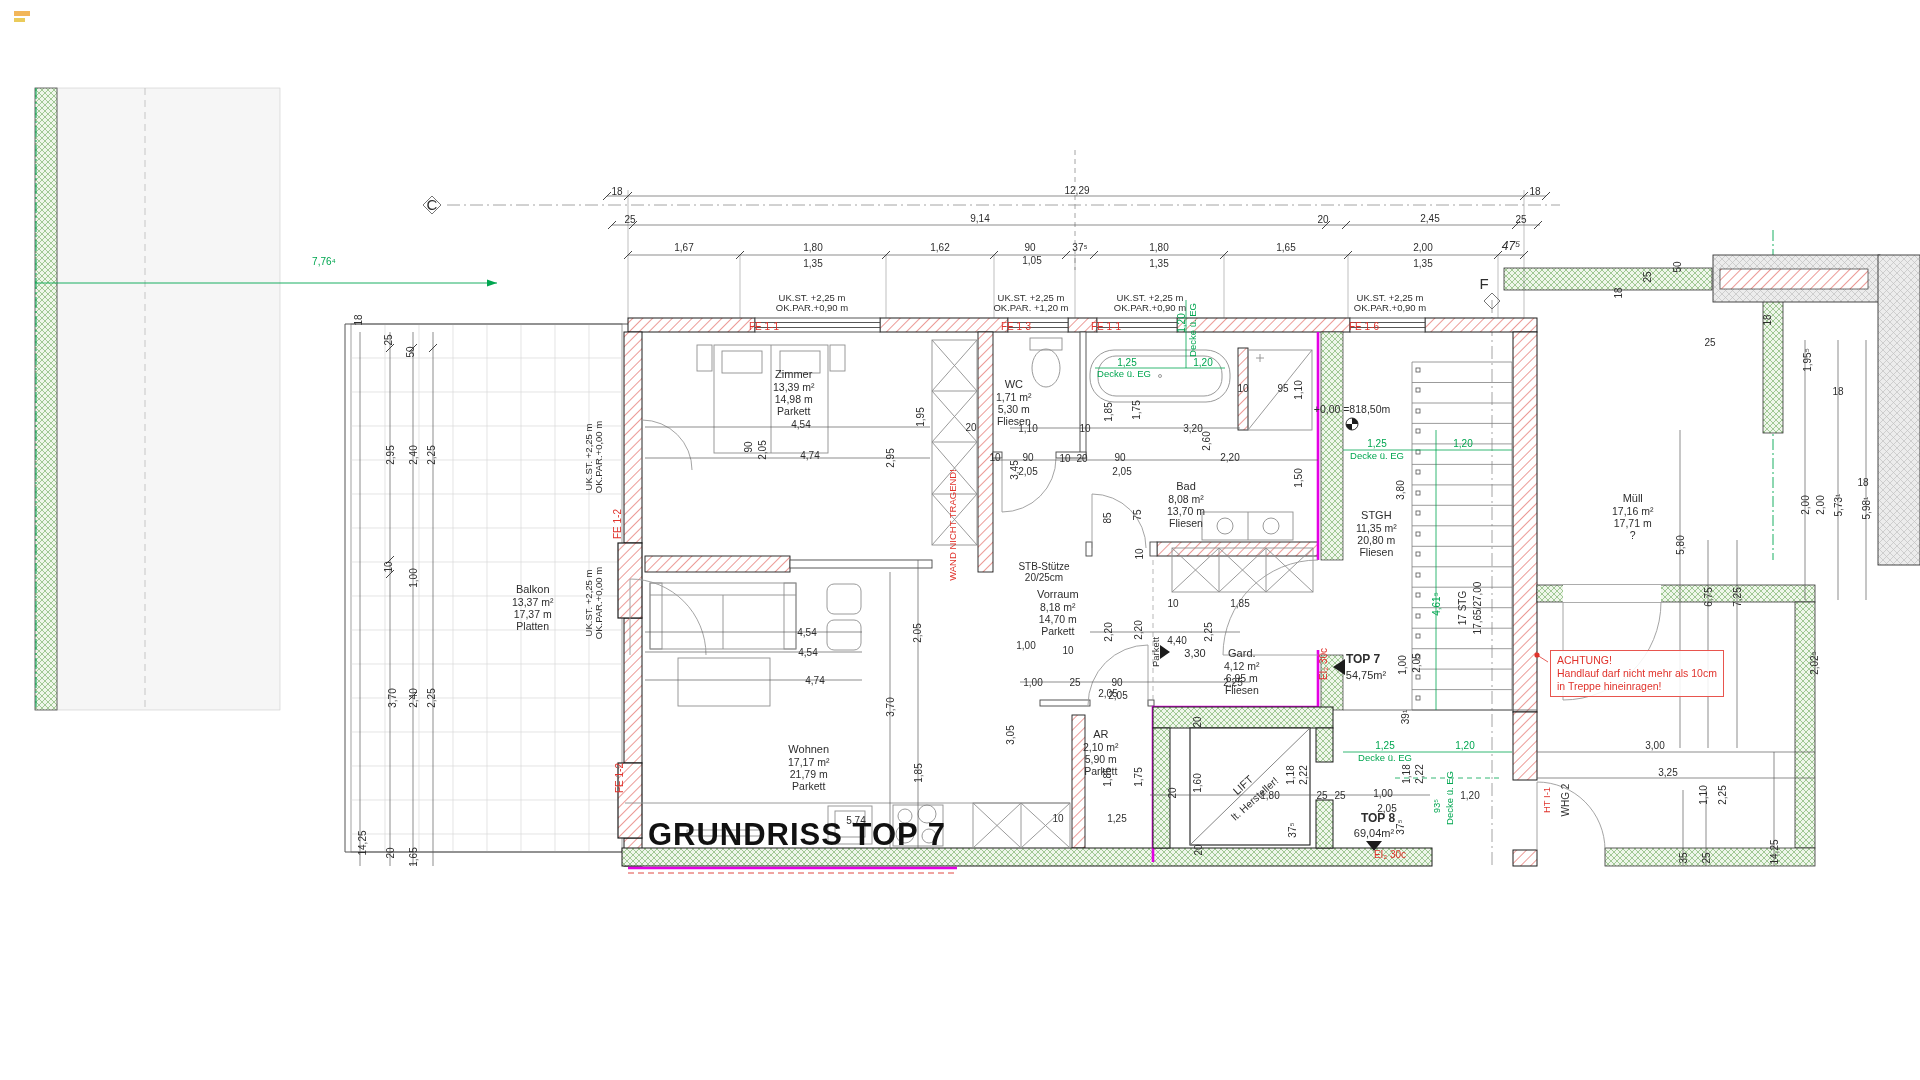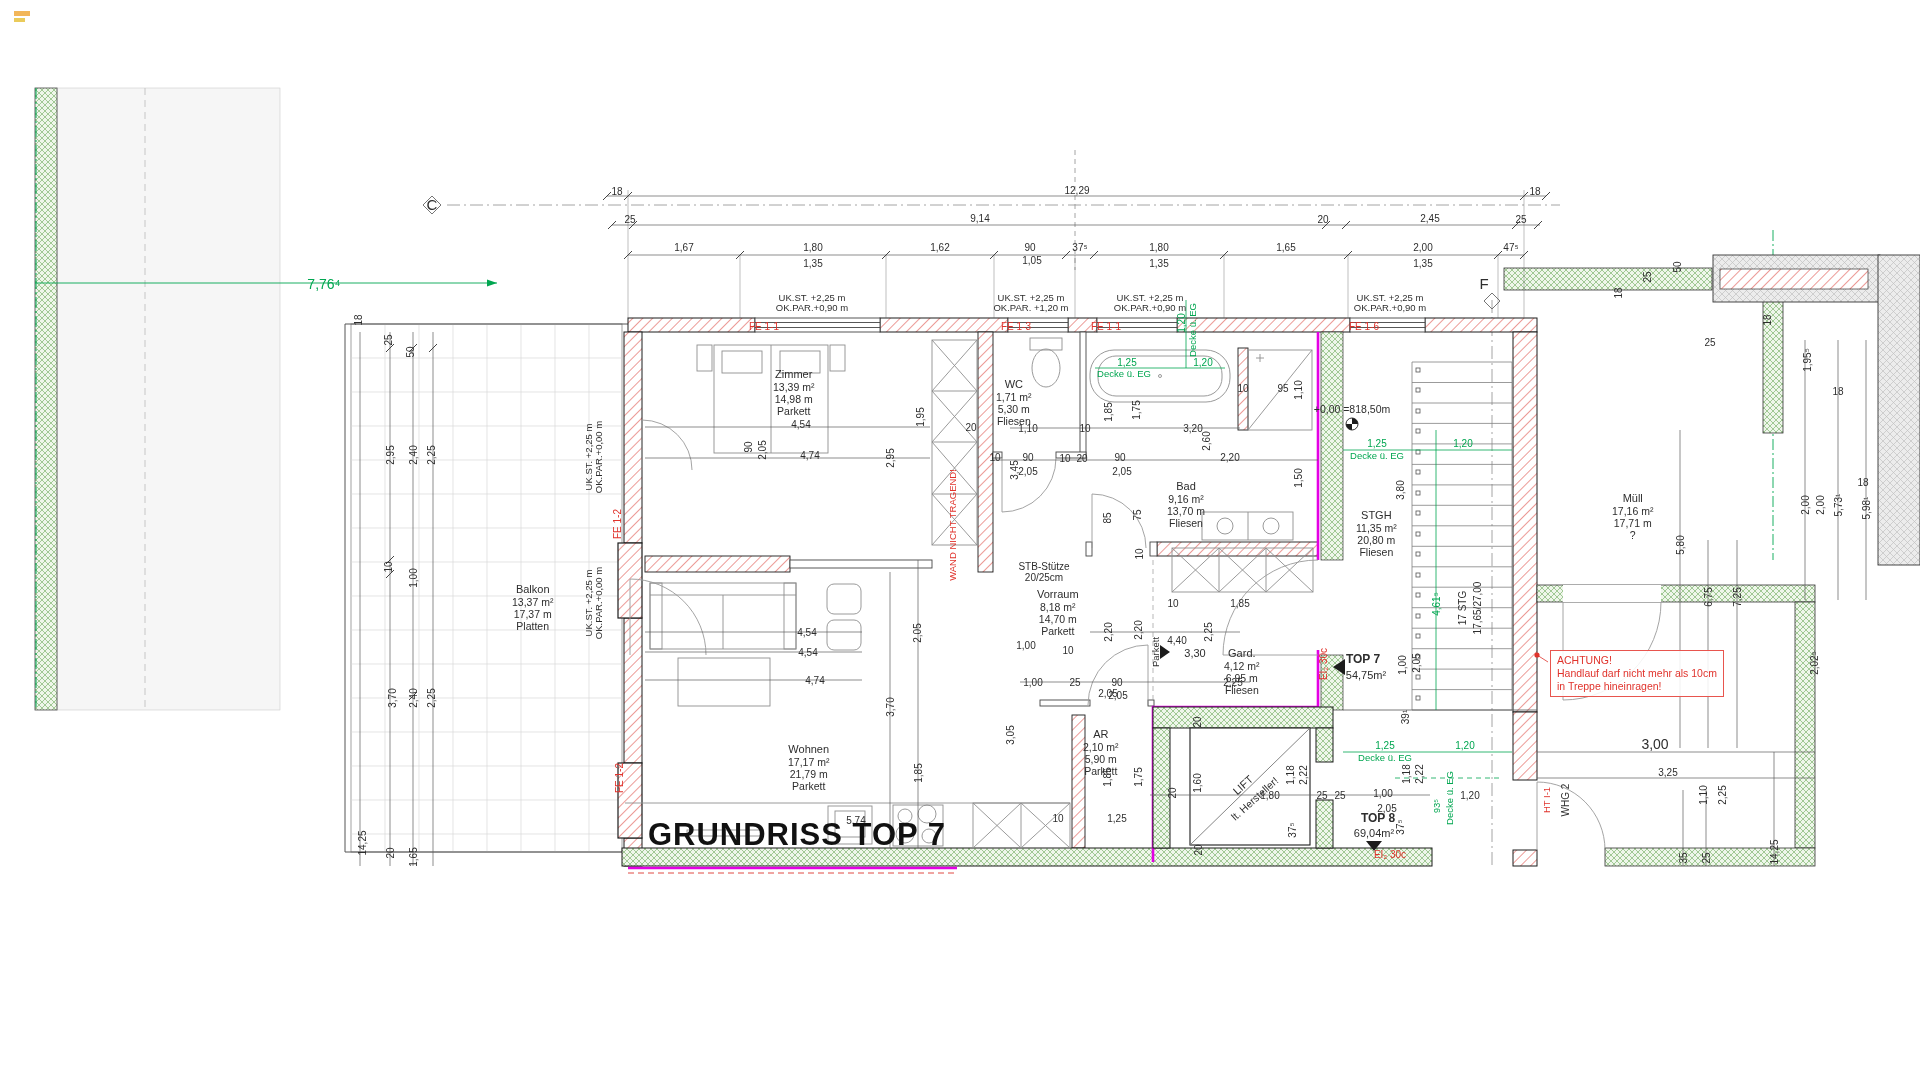--- a/index.html
+++ b/index.html
@@ -351,21 +351,21 @@
       <div class="lbl" style="left: 1430px; top: 218px; font-size: 10px; color: rgb(46, 46, 46); transform: translate(-50%, -50%);">2,45</div>
       <div class="lbl" style="left: 1521px; top: 219px; font-size: 10px; color: rgb(46, 46, 46); transform: translate(-50%, -50%);">25</div>
       <div class="lbl" style="left: 684px; top: 247px; font-size: 10px; color: rgb(46, 46, 46); transform: translate(-50%, -50%);">1,67</div>
       <div class="lbl" style="left: 813px; top: 247px; font-size: 10px; color: rgb(46, 46, 46); transform: translate(-50%, -50%);">1,80</div>
       <div class="lbl" style="left: 940px; top: 247px; font-size: 10px; color: rgb(46, 46, 46); transform: translate(-50%, -50%);">1,62</div>
       <div class="lbl" style="left: 1030px; top: 247px; font-size: 10px; color: rgb(46, 46, 46); transform: translate(-50%, -50%);">90</div>
       <div class="lbl" style="left: 1080px; top: 247px; font-size: 10px; color: rgb(46, 46, 46); transform: translate(-50%, -50%);">37⁵</div>
       <div class="lbl" style="left: 1159px; top: 247px; font-size: 10px; color: rgb(46, 46, 46); transform: translate(-50%, -50%);">1,80</div>
       <div class="lbl" style="left: 1286px; top: 247px; font-size: 10px; color: rgb(46, 46, 46); transform: translate(-50%, -50%);">1,65</div>
       <div class="lbl" style="left: 1423px; top: 247px; font-size: 10px; color: rgb(46, 46, 46); transform: translate(-50%, -50%);">2,00</div>
-      <div class="lbl" style="left: 1511px; top: 247px; font-size: 10px; color: rgb(46, 46, 46); transform: translate(-50%, -50%);">47⁵</div>
+      <div class="lbl" style="left: 1511px; top: 247px; font-size: 12px; color: rgb(46, 46, 46); transform: translate(-50%, -50%); font-style: italic;">47⁵</div>
       <div class="lbl" style="left: 813px; top: 263px; font-size: 10px; color: rgb(46, 46, 46); transform: translate(-50%, -50%);">1,35</div>
       <div class="lbl" style="left: 1032px; top: 260px; font-size: 10px; color: rgb(46, 46, 46); transform: translate(-50%, -50%);">1,05</div>
       <div class="lbl" style="left: 1159px; top: 263px; font-size: 10px; color: rgb(46, 46, 46); transform: translate(-50%, -50%);">1,35</div>
       <div class="lbl" style="left: 1423px; top: 263px; font-size: 10px; color: rgb(46, 46, 46); transform: translate(-50%, -50%);">1,35</div>
       <div class="lbl" style="left: 812px; top: 303px; font-size: 9.5px; color: rgb(46, 46, 46); transform: translate(-50%, -50%);">UK.ST.   +2,25 m
 OK.PAR.+0,90 m</div>
       <div class="lbl" style="left: 1031px; top: 303px; font-size: 9.5px; color: rgb(46, 46, 46); transform: translate(-50%, -50%);">UK.ST.   +2,25 m
 OK.PAR. +1,20 m</div>
       <div class="lbl" style="left: 1150px; top: 303px; font-size: 9.5px; color: rgb(46, 46, 46); transform: translate(-50%, -50%);">UK.ST.   +2,25 m
 OK.PAR.+0,90 m</div>
@@ -378,21 +378,21 @@
       <div class="lbl" style="left: 764px; top: 326px; font-size: 10px; color: rgb(224, 51, 44); transform: translate(-50%, -50%);">FE 1-1</div>
       <div class="lbl" style="left: 1016px; top: 326px; font-size: 10px; color: rgb(224, 51, 44); transform: translate(-50%, -50%);">FE 1-3</div>
       <div class="lbl" style="left: 1106px; top: 326px; font-size: 10px; color: rgb(224, 51, 44); transform: translate(-50%, -50%);">FE 1-1</div>
       <div class="lbl" style="left: 1364px; top: 326px; font-size: 10px; color: rgb(224, 51, 44); transform: translate(-50%, -50%);">FE 1-6</div>
       <div class="lbl" style="left: 617px; top: 524px; font-size: 10px; color: rgb(224, 51, 44); transform: translate(-50%, -50%) rotate(-90deg);">FE 1-2</div>
       <div class="lbl" style="left: 619px; top: 778px; font-size: 10px; color: rgb(224, 51, 44); transform: translate(-50%, -50%) rotate(-90deg);">FE 1-2</div>
       <div class="lbl" style="left: 953px; top: 525px; font-size: 9.5px; color: rgb(224, 51, 44); transform: translate(-50%, -50%) rotate(-90deg);">WAND NICHT TRAGEND!</div>
       <div class="lbl" style="left: 1323px; top: 664px; font-size: 10px; color: rgb(224, 51, 44); transform: translate(-50%, -50%) rotate(-90deg);">EI₂ 30c</div>
       <div class="lbl" style="left: 1390px; top: 854px; font-size: 10px; color: rgb(224, 51, 44); transform: translate(-50%, -50%);">EI₂ 30c</div>
       <div class="lbl" style="left: 1547px; top: 800px; font-size: 9.5px; color: rgb(224, 51, 44); transform: translate(-50%, -50%) rotate(-90deg);">HT I-1</div>
-      <div class="lbl" style="left: 324px; top: 285px; font-size: 14px; color: rgb(0, 166, 80); transform: translate(-50%, -50%);">7,76⁴</div>
+      <div class="lbl" style="left: 324px; top: 261px; font-size: 10px; color: rgb(0, 166, 80); transform: translate(-50%, -50%);">7,76⁴</div>
       <div class="lbl" style="left: 1127px; top: 362px; font-size: 10px; color: rgb(0, 166, 80); transform: translate(-50%, -50%);">1,25</div>
       <div class="lbl" style="left: 1124px; top: 374px; font-size: 9.5px; color: rgb(0, 166, 80); transform: translate(-50%, -50%);">Decke ü. EG</div>
       <div class="lbl" style="left: 1181px; top: 323px; font-size: 10px; color: rgb(0, 166, 80); transform: translate(-50%, -50%) rotate(-90deg);">1,20</div>
       <div class="lbl" style="left: 1193px; top: 330px; font-size: 9.5px; color: rgb(0, 166, 80); transform: translate(-50%, -50%) rotate(-90deg);">Decke ü. EG</div>
       <div class="lbl" style="left: 1203px; top: 362px; font-size: 10px; color: rgb(0, 166, 80); transform: translate(-50%, -50%);">1,20</div>
       <div class="lbl" style="left: 1377px; top: 443px; font-size: 10px; color: rgb(0, 166, 80); transform: translate(-50%, -50%);">1,25</div>
       <div class="lbl" style="left: 1377px; top: 456px; font-size: 9.5px; color: rgb(0, 166, 80); transform: translate(-50%, -50%);">Decke ü. EG</div>
       <div class="lbl" style="left: 1463px; top: 443px; font-size: 10px; color: rgb(0, 166, 80); transform: translate(-50%, -50%);">1,20</div>
       <div class="lbl" style="left: 1385px; top: 745px; font-size: 10px; color: rgb(0, 166, 80); transform: translate(-50%, -50%);">1,25</div>
       <div class="lbl" style="left: 1385px; top: 758px; font-size: 9.5px; color: rgb(0, 166, 80); transform: translate(-50%, -50%);">Decke ü. EG</div>
@@ -514,21 +514,21 @@
       <div class="lbl" style="left: 1710px; top: 342px; font-size: 10px; color: rgb(46, 46, 46); transform: translate(-50%, -50%);">25</div>
       <div class="lbl" style="left: 1767px; top: 320px; font-size: 10px; color: rgb(46, 46, 46); transform: translate(-50%, -50%) rotate(-90deg);">18</div>
       <div class="lbl" style="left: 1807px; top: 360px; font-size: 10px; color: rgb(46, 46, 46); transform: translate(-50%, -50%) rotate(-90deg);">1,95⁵</div>
       <div class="lbl" style="left: 1805px; top: 505px; font-size: 10px; color: rgb(46, 46, 46); transform: translate(-50%, -50%) rotate(-90deg);">2,00</div>
       <div class="lbl" style="left: 1820px; top: 505px; font-size: 10px; color: rgb(46, 46, 46); transform: translate(-50%, -50%) rotate(-90deg);">2,00</div>
       <div class="lbl" style="left: 1838px; top: 505px; font-size: 10px; color: rgb(46, 46, 46); transform: translate(-50%, -50%) rotate(-90deg);">5,73¹</div>
       <div class="lbl" style="left: 1866px; top: 508px; font-size: 10px; color: rgb(46, 46, 46); transform: translate(-50%, -50%) rotate(-90deg);">5,98¹</div>
       <div class="lbl" style="left: 1863px; top: 482px; font-size: 10px; color: rgb(46, 46, 46); transform: translate(-50%, -50%);">18</div>
       <div class="lbl" style="left: 1838px; top: 391px; font-size: 10px; color: rgb(46, 46, 46); transform: translate(-50%, -50%);">18</div>
       <div class="lbl" style="left: 1814px; top: 663px; font-size: 10px; color: rgb(46, 46, 46); transform: translate(-50%, -50%) rotate(-90deg);">2,02⁵</div>
-      <div class="lbl" style="left: 1655px; top: 745px; font-size: 14px; color: rgb(46, 46, 46); transform: translate(-50%, -50%);">3,00</div>
+      <div class="lbl" style="left: 1655px; top: 745px; font-size: 10px; color: rgb(46, 46, 46); transform: translate(-50%, -50%);">3,00</div>
       <div class="lbl" style="left: 1668px; top: 772px; font-size: 10px; color: rgb(46, 46, 46); transform: translate(-50%, -50%);">3,25</div>
       <div class="lbl" style="left: 1703px; top: 795px; font-size: 10px; color: rgb(46, 46, 46); transform: translate(-50%, -50%) rotate(-90deg);">1,10</div>
       <div class="lbl" style="left: 1722px; top: 795px; font-size: 10px; color: rgb(46, 46, 46); transform: translate(-50%, -50%) rotate(-90deg);">2,25</div>
       <div class="lbl" style="left: 1683px; top: 858px; font-size: 10px; color: rgb(46, 46, 46); transform: translate(-50%, -50%) rotate(-90deg);">35</div>
       <div class="lbl" style="left: 1706px; top: 858px; font-size: 10px; color: rgb(46, 46, 46); transform: translate(-50%, -50%) rotate(-90deg);">25</div>
       <div class="lbl" style="left: 1774px; top: 852px; font-size: 10px; color: rgb(46, 46, 46); transform: translate(-50%, -50%) rotate(-90deg);">14,25</div>
     </div>
   <div id="rooms-layer">
       <div class="room" style="left: 773px; top: 368px;">
         <div class="rn">Zimmer</div>
@@ -537,21 +537,21 @@
         <div class="rf">Parkett</div>
       </div>
       <div class="room" style="left: 996px; top: 378px;">
         <div class="rn">WC</div>
         <div class="ra">1,71 m²</div>
         <div class="rp">5,30 m</div>
         <div class="rf">Fliesen</div>
       </div>
       <div class="room" style="left: 1167px; top: 480px;">
         <div class="rn">Bad</div>
-        <div class="ra">9,16 m²</div>
+        <div class="ra">8,08 m²</div>
         <div class="rp">13,70 m</div>
         <div class="rf">Fliesen</div>
       </div>
       <div class="room" style="left: 1037px; top: 588px;">
         <div class="rn">Vorraum</div>
         <div class="ra">8,18 m²</div>
         <div class="rp">14,70 m</div>
         <div class="rf">Parkett</div>
       </div>
       <div class="room" style="left: 1224px; top: 607px; margin-top: 40px;">

